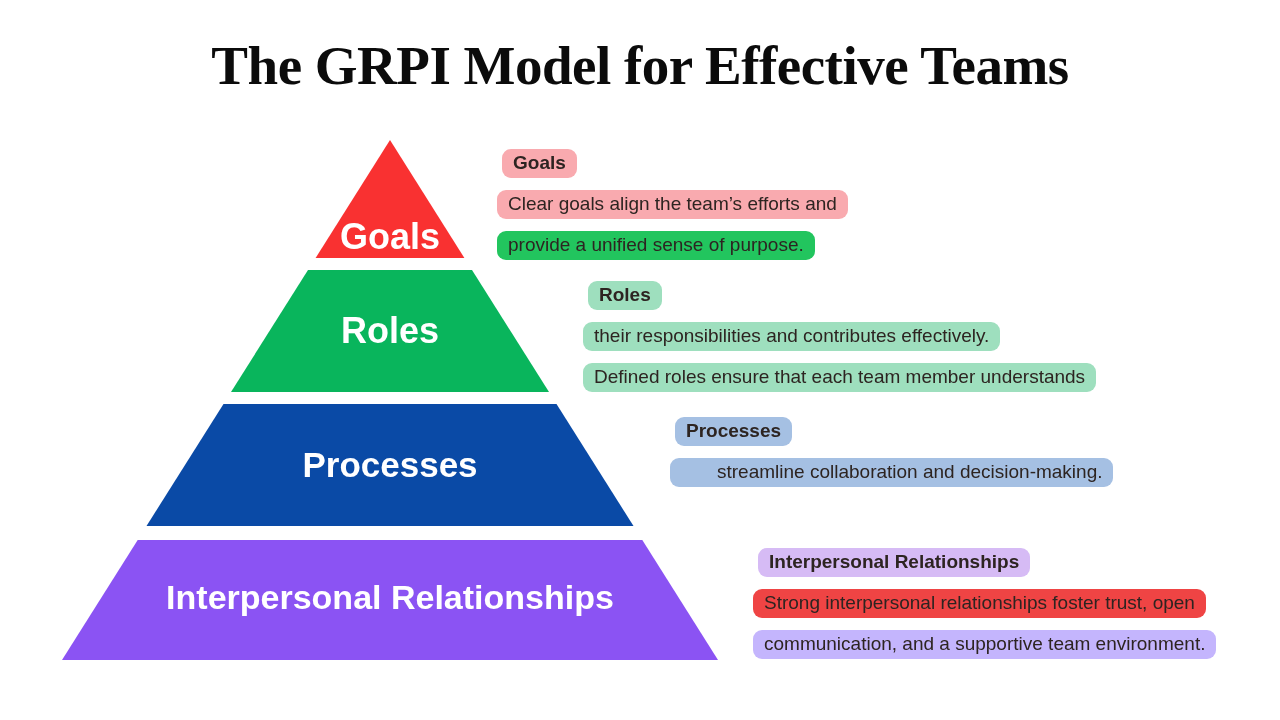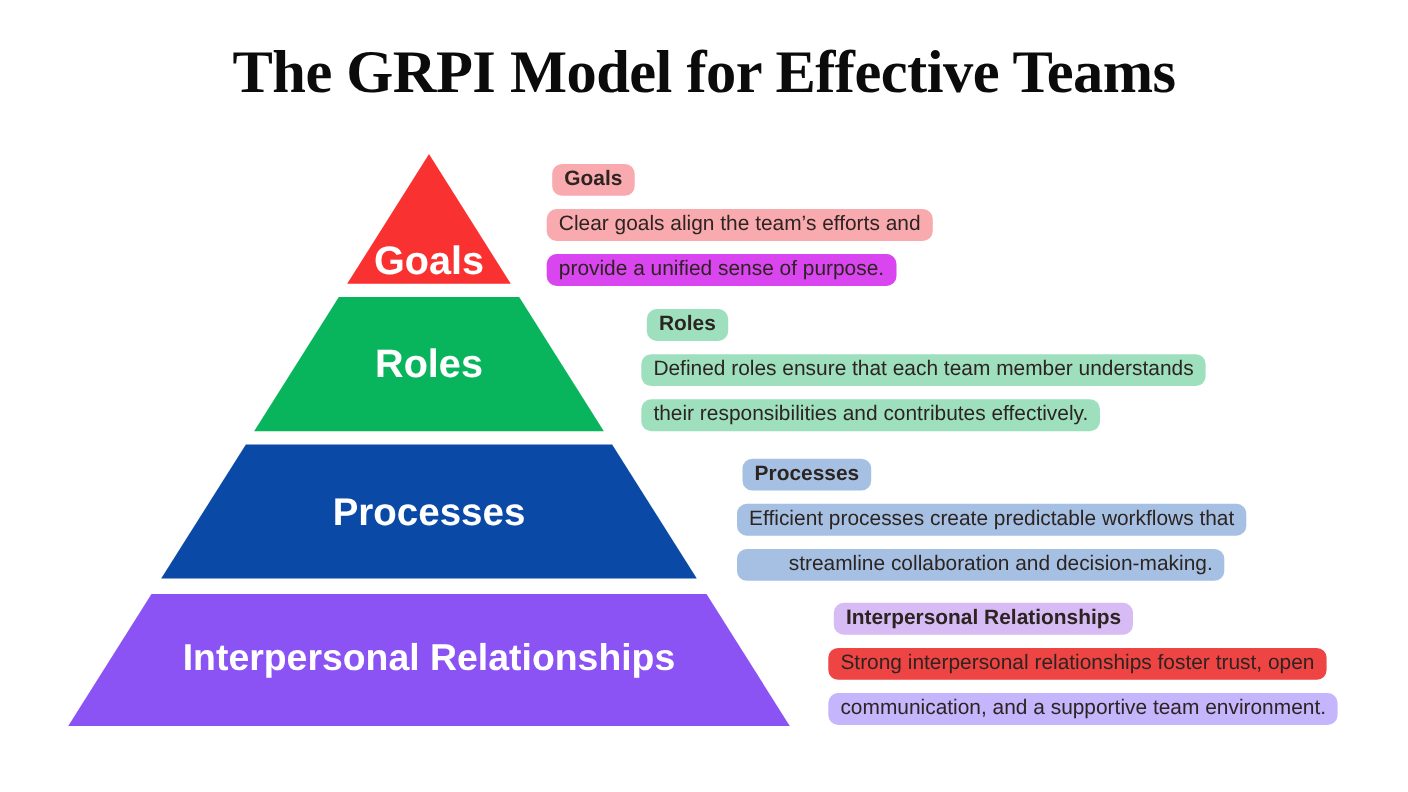--- a/index.html
+++ b/index.html
@@ -53,32 +53,31 @@
 
   <text class="lbl-lg" x="390" y="249" style="fill: rgb(255, 255, 255);">Goals</text>
   <text class="lbl-lg" x="390" y="343" style="fill: rgb(255, 255, 255);">Roles</text>
   <text class="lbl-md" x="390" y="477" style="fill: rgb(255, 255, 255);">Processes</text>
   <text class="lbl-sm" x="390" y="609" style="fill: rgb(255, 255, 255);">Interpersonal Relationships</text>
 </svg>
 
 <div class="callout callout-goals" style="color: rgb(45, 36, 33);">
   <span class="co-line"><span class="hl heading" style="background: rgb(249, 170, 175);">Goals</span></span>
   <span class="co-line"><span class="hl" style="background: rgb(249, 170, 175);">Clear goals align the team’s efforts and</span></span>
-  <span class="co-line"><span class="hl" style="background: #d946ef;">provide a unified sense of purpose.</span></span>
+  <span class="co-line"><span class="hl" style="background: #22c55e;">provide a unified sense of purpose.</span></span>
 </div>
 
 <div class="callout callout-roles" style="color: rgb(45, 36, 33);">
   <span class="co-line"><span class="hl heading" style="background: rgb(158, 223, 190);">Roles</span></span>
+  <span class="co-line"><span class="hl" style="background: rgb(158, 223, 190);">their responsibilities and contributes effectively.</span></span>
   <span class="co-line"><span class="hl" style="background: rgb(158, 223, 190);">Defined roles ensure that each team member understands</span></span>
-  <span class="co-line"><span class="hl" style="background: rgb(158, 223, 190);">their responsibilities and contributes effectively.</span></span>
 </div>
 
 <div class="callout callout-processes" style="color: rgb(45, 36, 33);">
   <span class="co-line"><span class="hl heading" style="background: rgb(165, 192, 227);">Processes</span></span>
-  <span class="co-line"><span class="hl" style="background: rgb(165, 192, 227);">Efficient processes create predictable workflows that</span></span>
   <span class="co-line"><span class="hl" style="background: rgb(165, 192, 227); padding-left: 47px;">streamline collaboration and decision-making.</span></span>
 </div>
 
 <div class="callout callout-interpersonal" style="color: rgb(45, 36, 33);">
   <span class="co-line"><span class="hl heading" style="background: rgb(214, 187, 245);">Interpersonal Relationships</span></span>
   <span class="co-line"><span class="hl" style="background: #ef4444;">Strong interpersonal relationships foster trust, open</span></span>
   <span class="co-line"><span class="hl" style="background: #c4b5fd;">communication, and a supportive team environment.</span></span>
 </div>
 
 </body></html>

